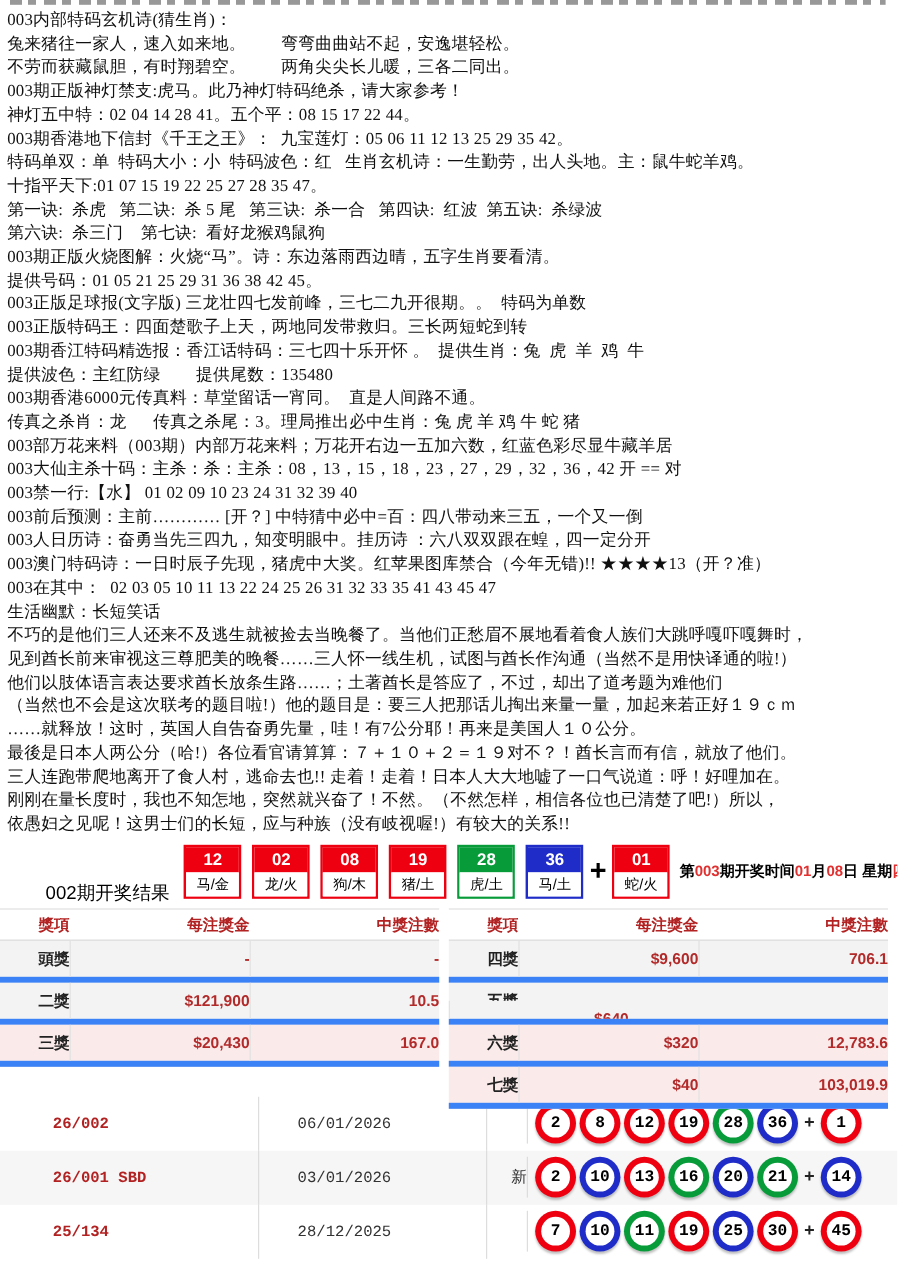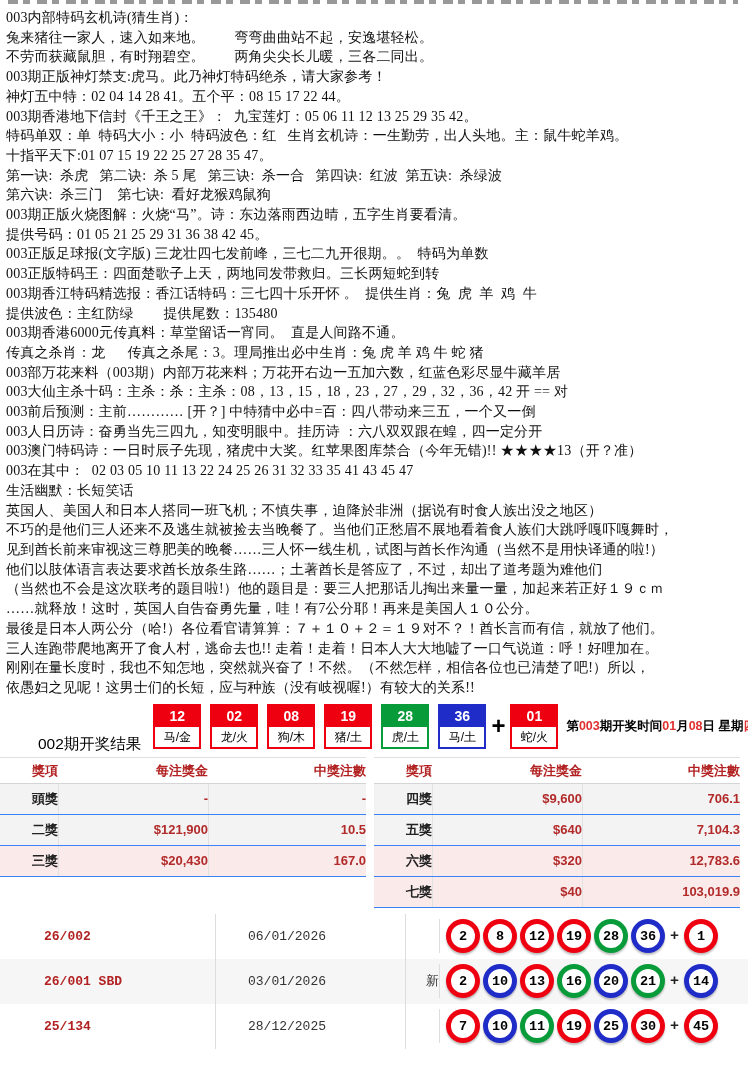--- a/index.html
+++ b/index.html
@@ -18,21 +18,21 @@
   .rbox{width:44px;border:2px solid #ee0011;background:#fff;}
   .rbox-top{height:21px;line-height:21px;text-align:center;color:#fff;font-weight:bold;font-size:14px;}
   .rbox-bot{height:20px;line-height:20px;text-align:center;color:#000;font-size:12px;background:#fff;white-space:nowrap;}
   .plus{font-size:24px;font-weight:bold;color:#000;margin:0 5px;}
   .next-info{font-size:12.5px;margin-left:8px;white-space:nowrap;font-weight:bold;}
   
   .prize-section{position:relative;height:147px;margin-top:2px;}
   .ptable{position:absolute;top:0;width:366px;}
   .ptable.left{left:0;}
   .ptable.right{left:374px;}
-  .prow{display:flex;height:30px;line-height:30px;border-bottom:1px solid #3b82f6;font-size:13px;}
+  .prow{display:flex;height:30px;line-height:30px;border-bottom:5px solid #3b82f6;font-size:13px;}
   .prow.phead{height:25px;line-height:25px;background:#fff;border-top:1px solid #e0e0e0;border-bottom:1px solid #d5d5d5;}
   .phead .pcell{color:#b22222;font-weight:bold;}
   .pcell{overflow:hidden;white-space:nowrap;text-align:right;}
   .pcell.c0{width:58px;padding-left:14px;box-sizing:border-box;}
   .pcell.c1{width:150px;padding-left:10px;box-sizing:border-box;border-left:1px solid #e2e2e2;}
   .pcell.c2{flex:1;padding-left:10px;border-left:1px solid #e2e2e2;}
   .phead .pcell.c1,.phead .pcell.c2{border-left:none;}
   .plabel{color:#222;font-weight:bold;}
   .pval{color:#b22a2a;font-weight:bold;}
   
@@ -70,26 +70,26 @@
       <div class="text-line">003期正版火烧图解：火烧“马”。诗：东边落雨西边晴，五字生肖要看清。</div>
       <div class="text-line">提供号码：01 05 21 25 29 31 36 38 42 45。</div>
       <div class="text-line">003正版足球报(文字版) 三龙壮四七发前峰，三七二九开很期。。  特码为单数</div>
       <div class="text-line">003正版特码王：四面楚歌子上天，两地同发带救归。三长两短蛇到转</div>
       <div class="text-line">003期香江特码精选报：香江话特码：三七四十乐开怀 。  提供生肖：兔  虎  羊  鸡  牛</div>
       <div class="text-line">提供波色：主红防绿        提供尾数：135480</div>
       <div class="text-line">003期香港6000元传真料：草堂留话一宵同。  直是人间路不通。</div>
       <div class="text-line">传真之杀肖：龙      传真之杀尾：3。理局推出必中生肖：兔 虎 羊 鸡 牛 蛇 猪</div>
       <div class="text-line">003部万花来料（003期）内部万花来料；万花开右边一五加六数，红蓝色彩尽显牛藏羊居</div>
       <div class="text-line">003大仙主杀十码：主杀：杀：主杀：08，13，15，18，23，27，29，32，36，42 开 == 对</div>
+      <div class="text-line">003禁一行:【水】 01 02 09 10 23 24 31 32 39 40</div>
       <div class="text-line">003前后预测：主前………… [开？] 中特猜中必中=百：四八带动来三五，一个又一倒</div>
       <div class="text-line">003人日历诗：奋勇当先三四九，知变明眼中。挂历诗 ：六八双双跟在蝗，四一定分开</div>
       <div class="text-line">003澳门特码诗：一日时辰子先现，猪虎中大奖。红苹果图库禁合（今年无错)!! ★★★★13（开？准）</div>
       <div class="text-line">003在其中：  02 03 05 10 11 13 22 24 25 26 31 32 33 35 41 43 45 47</div>
       <div class="text-line">生活幽默：长短笑话</div>
-      <div class="text-line">英国人、美国人和日本人搭同一班飞机；不慎失事，迫降於非洲（据说有时食人族出没之地区）</div>
       <div class="text-line">不巧的是他们三人还来不及逃生就被捡去当晚餐了。当他们正愁眉不展地看着食人族们大跳呼嘎吓嘎舞时，</div>
       <div class="text-line">见到酋长前来审视这三尊肥美的晚餐……三人怀一线生机，试图与酋长作沟通（当然不是用快译通的啦!）</div>
       <div class="text-line">他们以肢体语言表达要求酋长放条生路……；土著酋长是答应了，不过，却出了道考题为难他们</div>
       <div class="text-line">（当然也不会是这次联考的题目啦!）他的题目是：要三人把那话儿掏出来量一量，加起来若正好１９ｃｍ</div>
       <div class="text-line">……就释放！这时，英国人自告奋勇先量，哇！有7公分耶！再来是美国人１０公分。</div>
       <div class="text-line">最後是日本人两公分（哈!）各位看官请算算：７＋１０＋２＝１９对不？！酋长言而有信，就放了他们。</div>
       <div class="text-line">三人连跑带爬地离开了食人村，逃命去也!! 走着！走着！日本人大大地嘘了一口气说道：呼！好哩加在。</div>
       <div class="text-line">刚刚在量长度时，我也不知怎地，突然就兴奋了！不然。（不然怎样，相信各位也已清楚了吧!）所以，</div>
       <div class="text-line">依愚妇之见呢！这男士们的长短，应与种族（没有岐视喔!）有较大的关系!!</div>
     </div>
@@ -159,21 +159,21 @@
         <div class="prow phead">
           <div class="pcell c0">獎項</div>
           <div class="pcell c1">每注獎金</div>
           <div class="pcell c2">中獎注數</div>
         </div>
         <div class="prow" style="background: rgb(243, 243, 243);">
           <div class="pcell c0 plabel">四獎</div>
           <div class="pcell c1 pval">$9,600</div>
           <div class="pcell c2 pval">706.1</div>
         </div>
-        <div class="prow" style="background: rgb(243, 243, 243);">
+        <div class="prow" style="background: rgb(243, 243, 243); flex-direction: column;">
           <div class="pcell c0 plabel">五獎</div>
           <div class="pcell c1 pval">$640</div>
           <div class="pcell c2 pval">7,104.3</div>
         </div>
         <div class="prow" style="background: rgb(250, 234, 234);">
           <div class="pcell c0 plabel">六獎</div>
           <div class="pcell c1 pval">$320</div>
           <div class="pcell c2 pval">12,783.6</div>
         </div>
         <div class="prow" style="background: rgb(250, 234, 234);">

